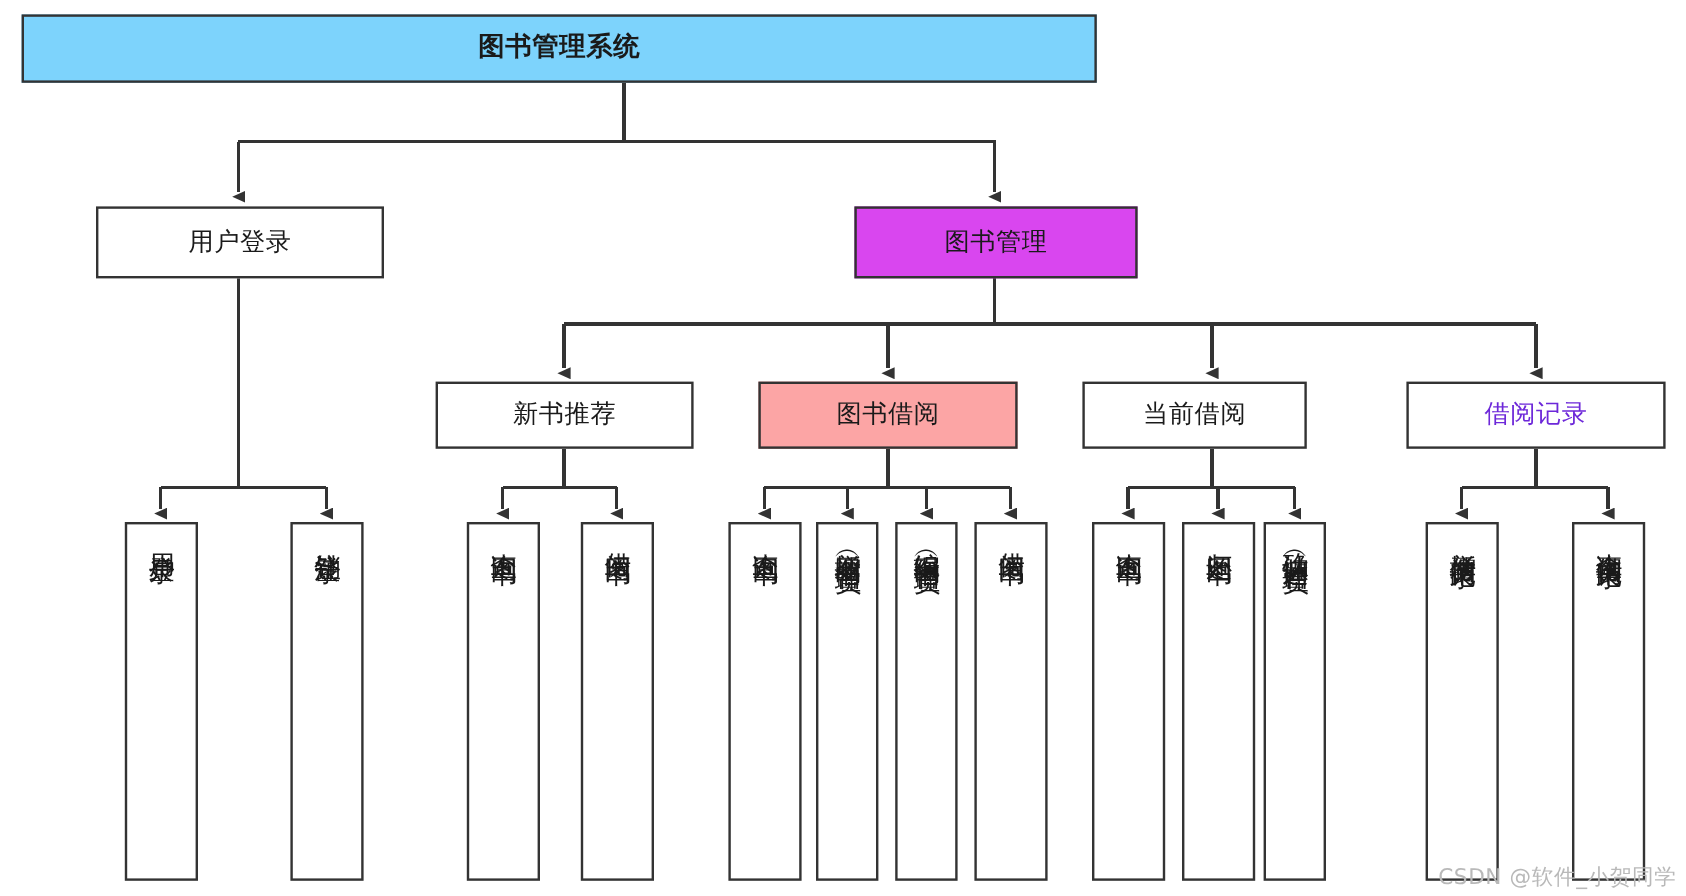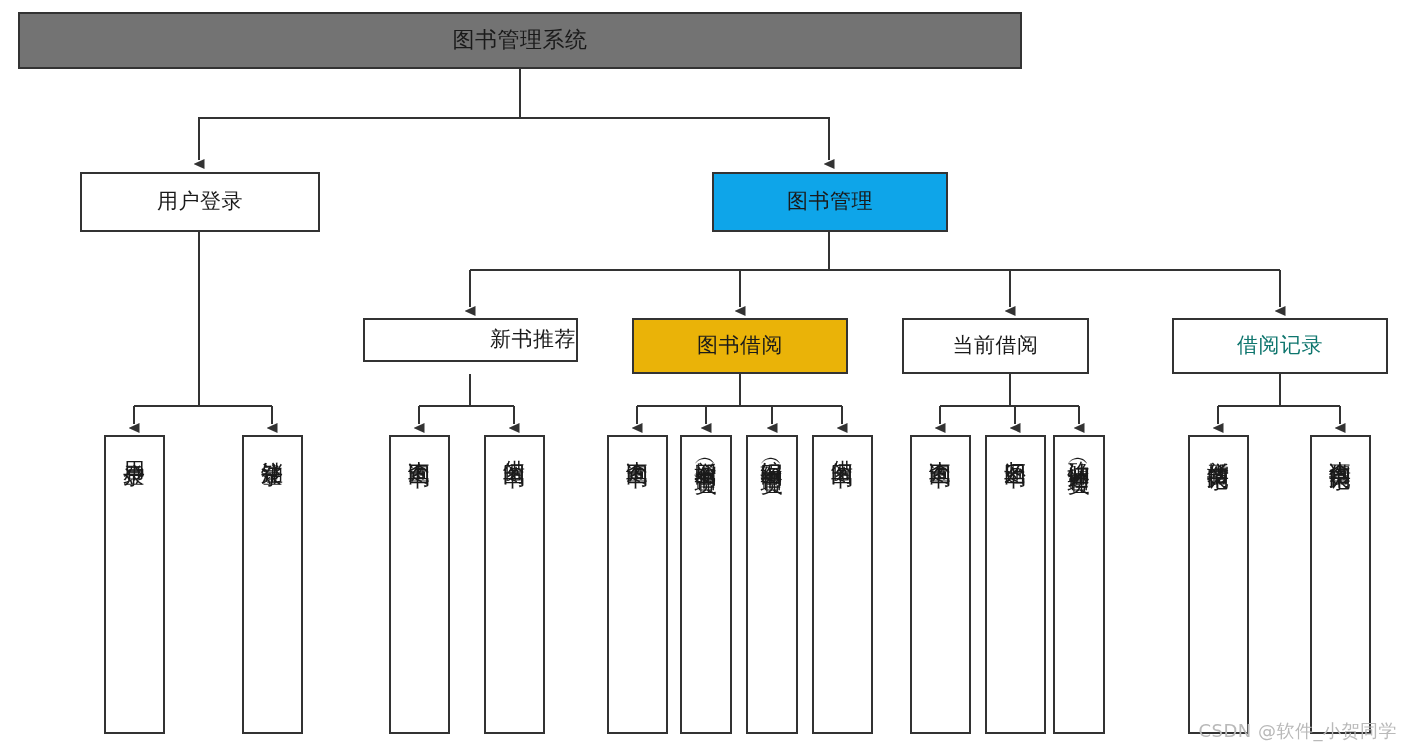--- a/index.html
+++ b/index.html
@@ -119,41 +119,41 @@
       <path d="M1015,406 L1015,424" marker-end="url(#arrow)"></path>
       <path d="M1079,406 L1079,424" marker-end="url(#arrow)"></path>
 
       <path d="M1280,374 L1280,406"></path>
       <path d="M1218,406 L1340,406"></path>
       <path d="M1218,406 L1218,424" marker-end="url(#arrow)"></path>
       <path d="M1340,406 L1340,424" marker-end="url(#arrow)"></path>
     </g>
   </svg>
 
-  <div class="node horizontal root" style="left: 18px; top: 12px; width: 1004px; height: 57px; border-color: rgb(51, 51, 51); background: #737373; color: rgb(26, 26, 26);">
+  <div class="node horizontal root" style="left: 18px; top: 12px; width: 896px; height: 57px; border-color: rgb(51, 51, 51); background: #7dd3fc; color: rgb(26, 26, 26); font-weight: bold;">
     <span class="label">图书管理系统</span>
   </div>
 
   <div class="node horizontal" style="left: 80px; top: 172px; width: 240px; height: 60px; border-color: rgb(51, 51, 51); background: rgb(255, 255, 255); color: rgb(26, 26, 26);">
     <span class="label">用户登录</span>
   </div>
-  <div class="node horizontal" style="left: 712px; top: 172px; width: 236px; height: 60px; border-color: rgb(51, 51, 51); background: #0ea5e9; color: rgb(26, 26, 26);">
+  <div class="node horizontal" style="left: 712px; top: 172px; width: 236px; height: 60px; border-color: rgb(51, 51, 51); background: #d946ef; color: rgb(26, 26, 26);">
     <span class="label">图书管理</span>
   </div>
 
-  <div class="node horizontal" style="left: 363px; top: 318px; width: 215px; height: 44px; border-color: rgb(51, 51, 51); background: rgb(255, 255, 255); color: rgb(26, 26, 26); justify-content: flex-end;">
+  <div class="node horizontal" style="left: 363px; top: 318px; width: 215px; height: 56px; border-color: rgb(51, 51, 51); background: rgb(255, 255, 255); color: rgb(26, 26, 26);">
     <span class="label">新书推荐</span>
   </div>
-  <div class="node horizontal" style="left: 632px; top: 318px; width: 216px; height: 56px; border-color: rgb(51, 51, 51); background: #eab308; color: rgb(26, 26, 26);">
+  <div class="node horizontal" style="left: 632px; top: 318px; width: 216px; height: 56px; border-color: rgb(51, 51, 51); background: #fca5a5; color: rgb(26, 26, 26);">
     <span class="label">图书借阅</span>
   </div>
   <div class="node horizontal" style="left: 902px; top: 318px; width: 187px; height: 56px; border-color: rgb(51, 51, 51); background: rgb(255, 255, 255); color: rgb(26, 26, 26);">
     <span class="label">当前借阅</span>
   </div>
-  <div class="node horizontal" style="left: 1172px; top: 318px; width: 216px; height: 56px; border-color: rgb(51, 51, 51); background: rgb(255, 255, 255); color: #0f766e;">
+  <div class="node horizontal" style="left: 1172px; top: 318px; width: 216px; height: 56px; border-color: rgb(51, 51, 51); background: rgb(255, 255, 255); color: #6d28d9;">
     <span class="label">借阅记录</span>
   </div>
 
   <div class="node vertical" style="left: 104px; top: 435px; width: 61px; height: 299px; border-color: rgb(51, 51, 51); background: rgb(255, 255, 255); color: rgb(26, 26, 26);">
     <span class="label">用户登录</span>
   </div>
   <div class="node vertical" style="left: 242px; top: 435px; width: 61px; height: 299px; border-color: rgb(51, 51, 51); background: rgb(255, 255, 255); color: rgb(26, 26, 26);">
     <span class="label">注销登录</span>
   </div>
 

